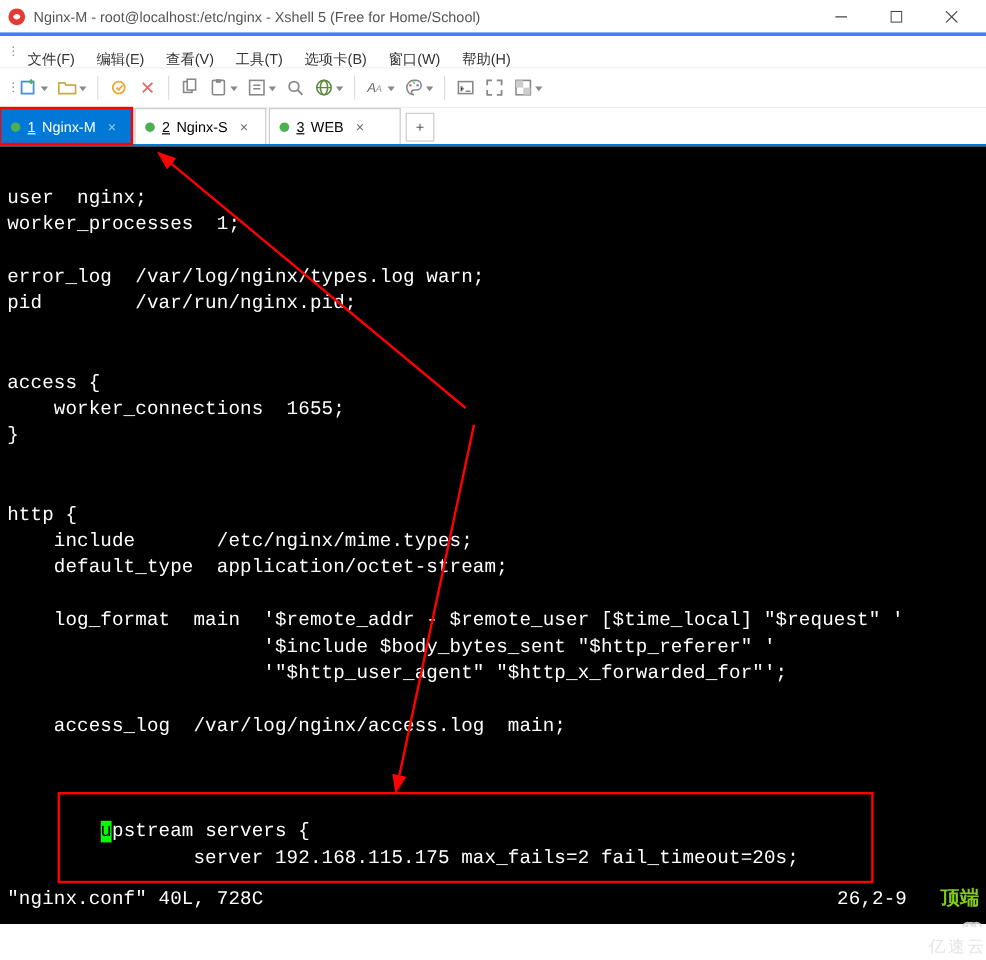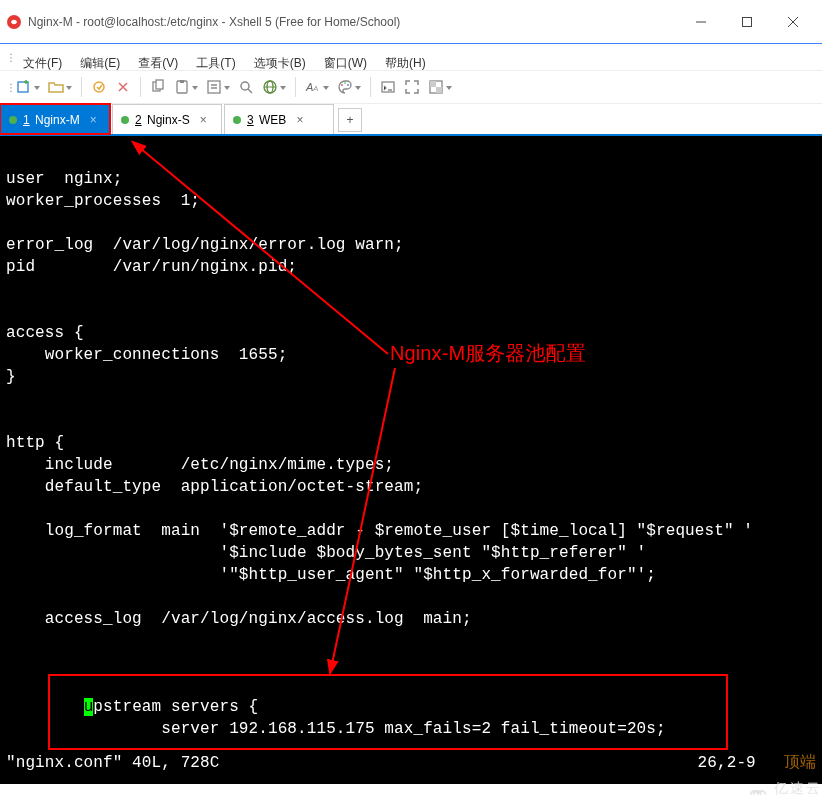--- a/index.html
+++ b/index.html
@@ -6,23 +6,23 @@
   body {
     width: 822px; height: 800px;
     font-family: "Microsoft YaHei", "Segoe UI", Tahoma, sans-serif;
     font-size: 12px;
     background: #fff;
     overflow: hidden;
     position: relative;
   }
   
   .titlebar {
-    height: 44px; background: #fff;
+    height: 30px; background: #fff;
     display: flex; align-items: center; padding: 0 6px;
-    border-bottom: 1px solid #3b82f6;
+    border-bottom: 3px solid #3b82f6;
   }
   .titlebar .app-icon { width: 16px; height: 16px; margin-right: 6px; }
   .titlebar .title { flex: 1; color: #555; font-size: 12px; }
   .winbtns { display: flex; margin-left: auto; }
   .winbtn { width: 46px; height: 30px; display:flex; align-items:center; justify-content:center; color:#444; }
   .winbtn svg { width:10px; height:10px; }
 
   
   .menubar { height: 26px; display: flex; align-items: center; padding: 0 6px; gap: 4px; color:#333;}
   .menu-item { padding: 3px 7px; border-radius:2px;margin-top:12px; }
@@ -69,25 +69,25 @@
     pointer-events:none;
   }
   .anno-label{
     position:absolute; color:#ff0000; font-family:"Microsoft YaHei",sans-serif; font-size:20px;
     pointer-events:none;
   }
   .status-line{position:absolute; left:6px; bottom:10px; right:6px; display:flex; color:#fff;}
   .status-left{flex:0 0 auto;}
   .status-mid{flex:1;}
   .status-pos{margin-right:28px;}
-  .status-right{color:#a16207;}
+  .status-right{color:#84cc16;font-weight:bold;}
 
   svg.arrow{position:absolute; pointer-events: none; overflow:visible;}
 
-  .watermark{position:absolute; right:0px; bottom:2px; color:#e0e0e0; font-size:14px; font-weight:normal; letter-spacing:2px; opacity:.85; display:flex;align-items:flex-end;gap:4px;}
+  .watermark{position:absolute; right:0px; bottom:2px; color:#e0e0e0; font-size:14px; font-weight:normal; letter-spacing:2px; opacity:.85; display:flex;align-items:flex-end;gap:4px;flex-direction:column;}
   .watermark .wlogo{width:22px;height:14px;}
 </style>
 </head>
 <body>
 
 <div class="titlebar">
   <span class="app-icon">
     <svg viewBox="0 0 16 16">
         <circle cx="8" cy="8" r="7" fill="#E53935"></circle>
         <path d="M5 8c1-3 5-3 6 0-1 3-5 3-6 0z" fill="#fff"></path>
@@ -234,21 +234,21 @@
     <span class="num">3</span>&nbsp;<span>WEB</span>
     <span class="close">×</span>
   </div>
   <div class="tab-add">+</div>
 </div>
 
 <div class="terminal"><span></span>
 <span>user  nginx;</span>
 <span>worker_processes  1;</span>
 <span></span>
-<span>error_log  /var/log/nginx/error.log warn;</span>
+<span>error_log  /var/log/nginx/types.log warn;</span>
 <span>pid        /var/run/nginx.pid;</span>
 <span></span>
 <span></span>
 <span>access {</span>
 <span>    worker_connections  1655;</span>
 <span>}</span>
 <span></span>
 <span></span>
 <span>http {</span>
 <span>    include       /etc/nginx/mime.types;</span>
@@ -263,21 +263,20 @@
 <span></span>
 <span></span>
 <span><span>        </span><span class="cursor">u</span><span>pstream servers {</span></span>
 <span>                server 192.168.115.175 max_fails=2 fail_timeout=20s;</span>
 <span></span>
 
   
   <div class="highlight-box" style="left:48px; top:538px; width:680px; height:76px;"></div>
 
   
-  <div class="anno-label" style="left:390px; top:206px;">Nginx-M服务器池配置</div>
 
   
   <svg class="arrow" style="left:0;top:0;width:100%;height:100%">
     <defs>
       <marker id="ah" markerWidth="10" markerHeight="10" refX="2" refY="3" orient="auto">
         <path d="M0,0 L0,6 L8,3 z" fill="#ff0000"></path>
       </marker>
     </defs>
     <line x1="388" y1="218" x2="140" y2="12" stroke="#ff0000" stroke-width="2" marker-end="url(#ah)"></line>
     <line x1="395" y1="232" x2="332" y2="528" stroke="#ff0000" stroke-width="2" marker-end="url(#ah)"></line>

